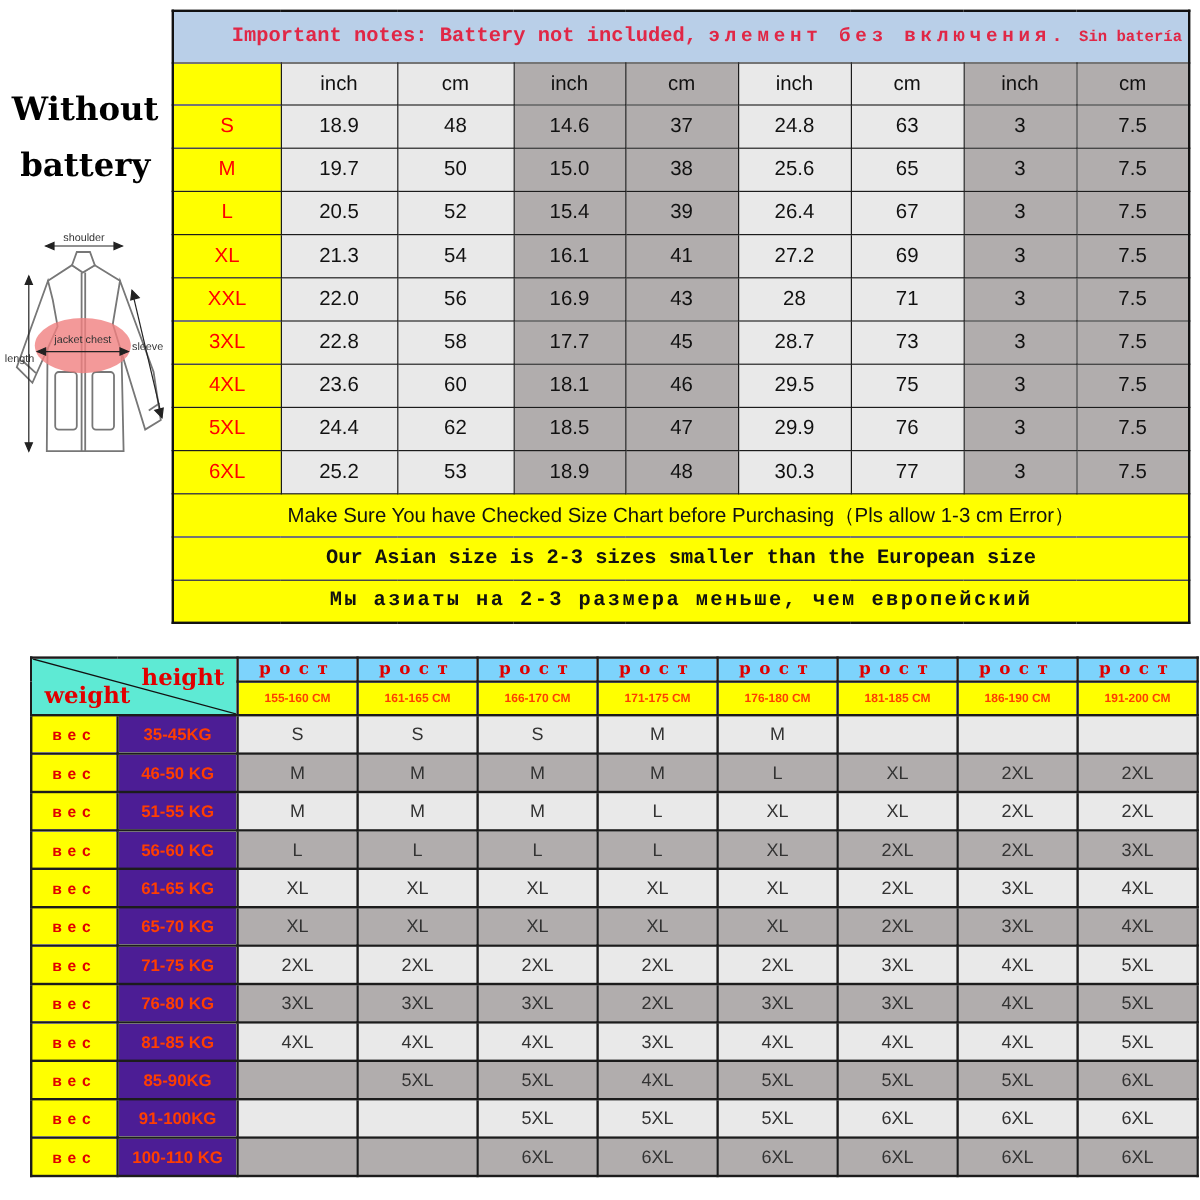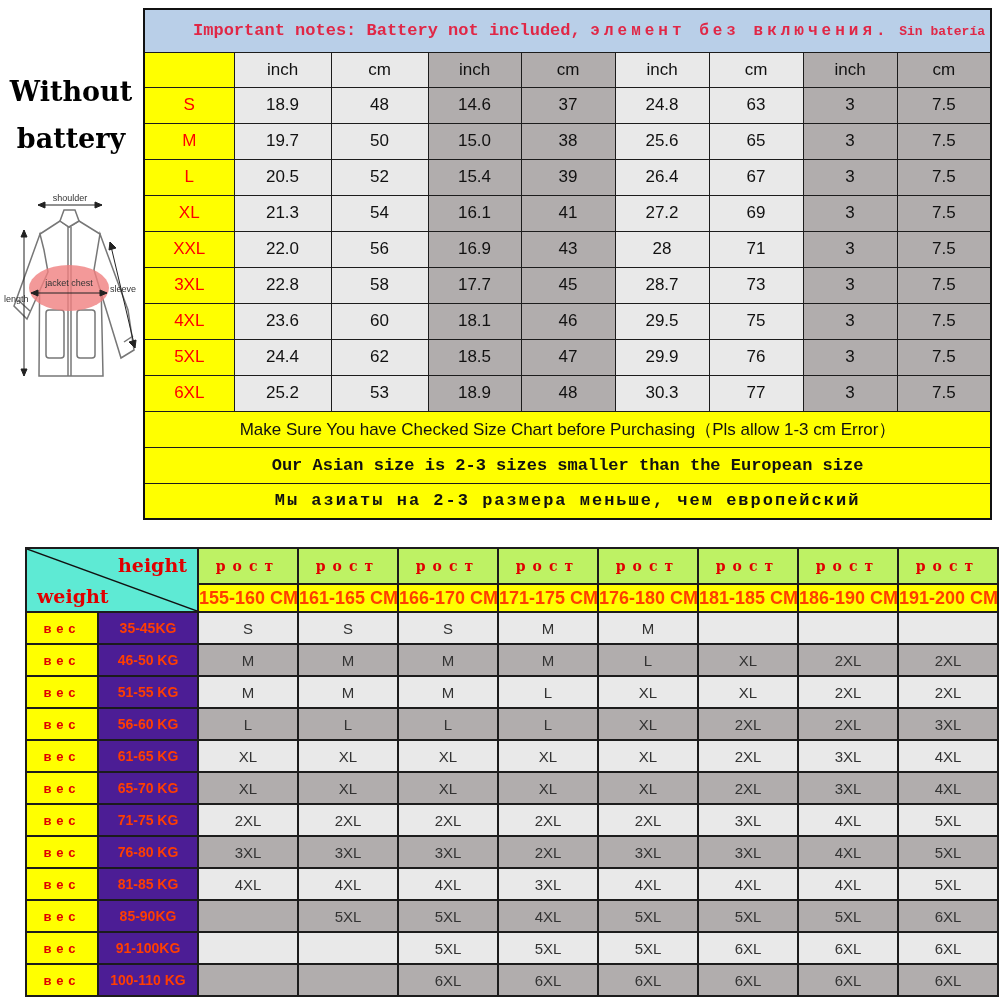--- a/index.html
+++ b/index.html
@@ -40,23 +40,23 @@
         font-family:"Liberation Mono", monospace; font-weight:bold; letter-spacing:2px; }
 
   
   table.fit { position:absolute; left:25px; top:547px; width:972px; border:2px solid #111; }
   table.fit td { border-width:2px; }
   td.corner { background:#5eead4; position:relative; padding:0; }
   td.corner .h-lab { position:absolute; right:10px; top:5px; color:#e00000;
         font-family:"DejaVu Serif", serif; font-weight:bold; font-size:19px; }
   td.corner .w-lab { position:absolute; left:10px; bottom:4px; color:#e00000;
         font-family:"DejaVu Serif", serif; font-weight:bold; font-size:19px; }
-  td.rost { background:#bef264; color:#e00000; height:36px;
+  td.rost { background:#7dd3fc; color:#e00000; height:20px;
         font-family:"DejaVu Serif", serif; font-weight:bold; font-size:14px; letter-spacing:7px; }
-  td.hcm  { background:#ffff00; color:#ff3e00; height:28px; font-size:18px; font-weight:bold; }
+  td.hcm  { background:#ffff00; color:#ff3e00; height:28px; font-size:10px; font-weight:bold; }
   table.fit tbody td { height:32px; }
   td.ves { background:#ffff00; color:#e00000; font-weight:bold; font-size:13px; letter-spacing:5px; }
   td.wrange { background:#4c1d95; color:#ff3e00; font-weight:bold; font-size:14px; }
   td.fval { font-size:15px; color:#333; }
 </style>
 </head>
 <body>
 
 <div class="screen">
 

